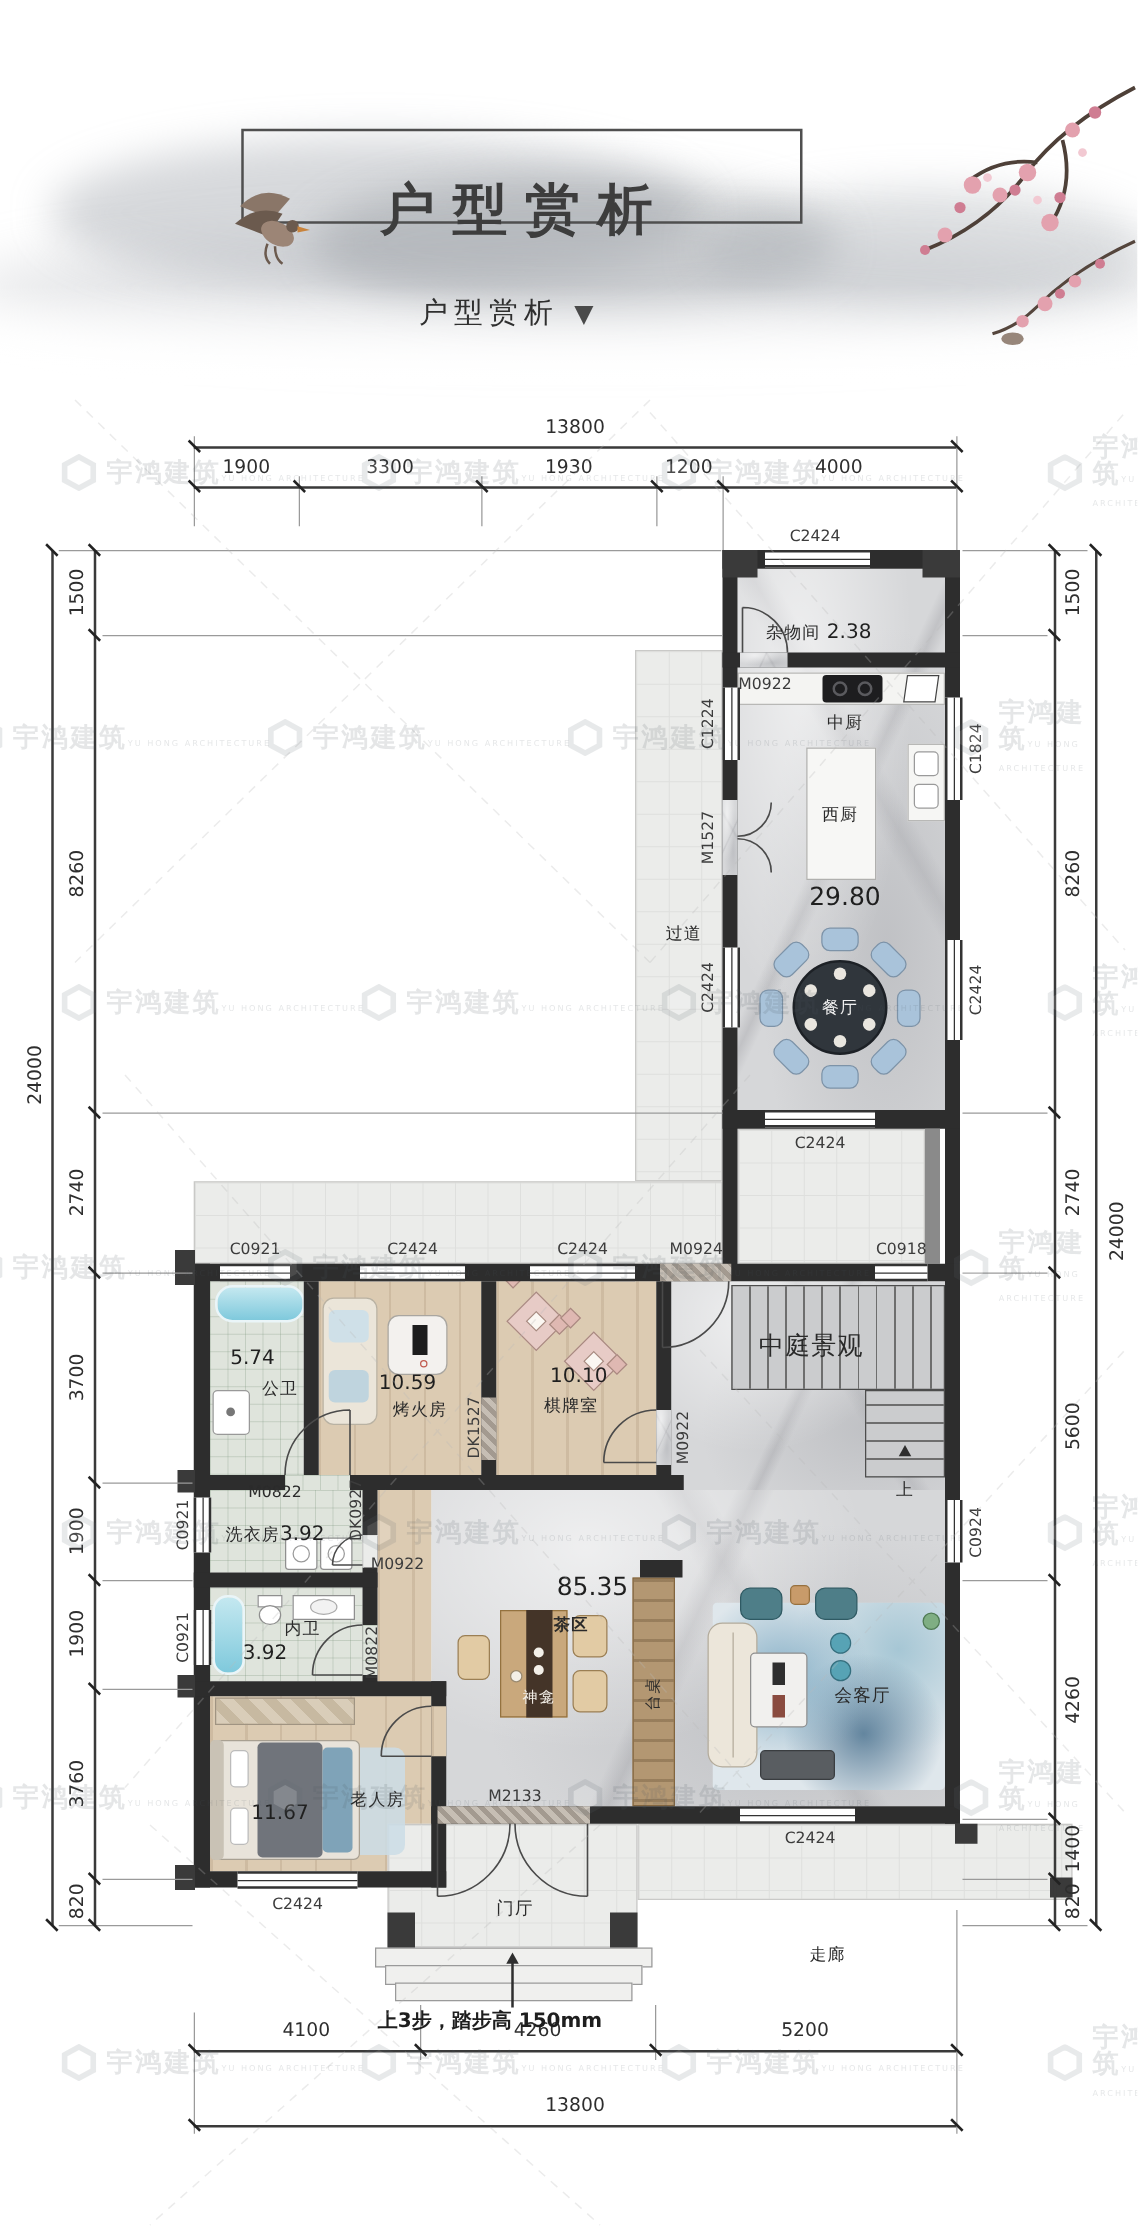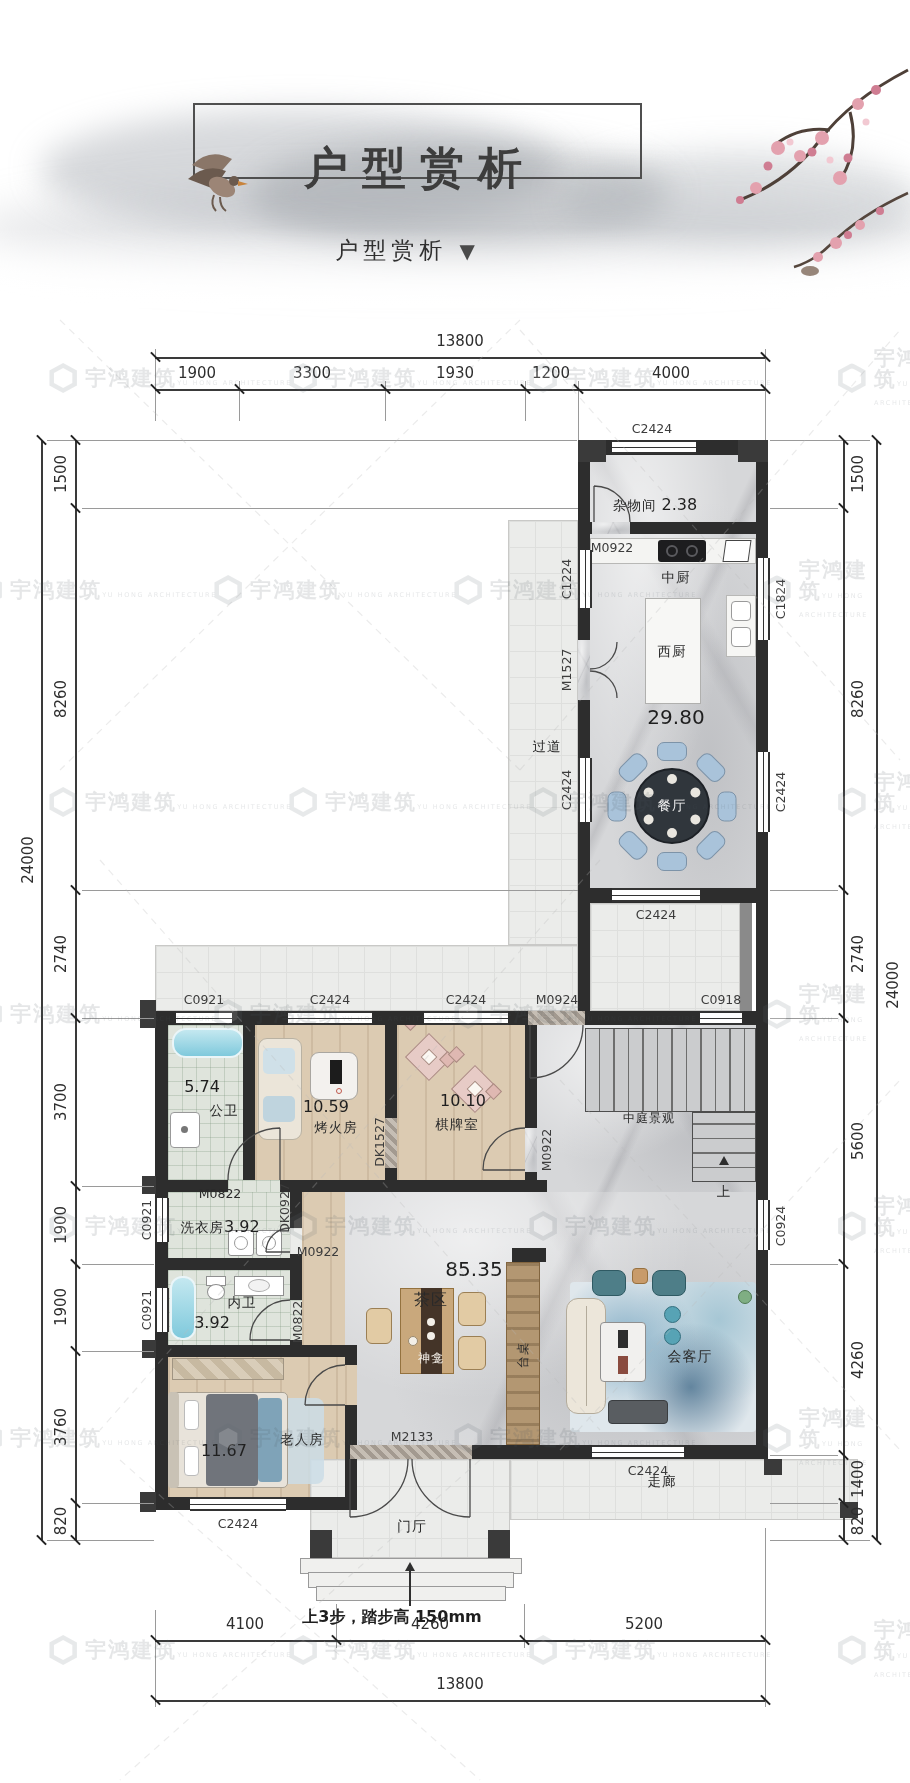--- a/index.html
+++ b/index.html
@@ -325,34 +325,34 @@
   <div class="lbl rname" style="left:672px;top:652px;">西厨</div>
   <div class="lbl area-l" style="left:676px;top:717px;">29.80</div>
   <div class="lbl rname" style="left:672px;top:806px;color:#f2f2f2;">餐厅</div>
   <div class="lbl rname" style="left:547px;top:747px;">过道</div>
   <div class="lbl area-s" style="left:202px;top:1086px;">5.74</div>
   <div class="lbl rname" style="left:224px;top:1111px;">公卫</div>
   <div class="lbl area-s" style="left:326px;top:1106px;">10.59</div>
   <div class="lbl rname" style="left:336px;top:1128px;">烤火房</div>
   <div class="lbl area-s" style="left:463px;top:1100px;">10.10</div>
   <div class="lbl rname" style="left:457px;top:1125px;">棋牌室</div>
-  <div class="lbl rname" style="left:649px;top:1118px;font-size:12px;">中庭景观</div>
+  <div class="lbl rname" style="left:649px;top:1077px;font-size:20px;">中庭景观</div>
   <div class="lbl rname" style="left:724px;top:1192px;">上</div>
   <div class="lbl" style="left:220px;top:1227px;"><span class="rname">洗衣房</span><span class="area-s">3.92</span></div>
   <div class="lbl rname" style="left:242px;top:1303px;">内卫</div>
   <div class="lbl area-s" style="left:212px;top:1322px;">3.92</div>
   <div class="lbl area-s" style="left:224px;top:1450px;">11.67</div>
   <div class="lbl rname" style="left:302px;top:1440px;">老人房</div>
   <div class="lbl area-l" style="left:474px;top:1269px;">85.35</div>
-  <div class="lbl rname" style="left:431px;top:1300px;font-size:16px;">茶区</div>
+  <div class="lbl rname" style="left:457px;top:1300px;font-size:13px;font-weight:bold;">茶区</div>
   <div class="lbl rname" style="left:431px;top:1358px;font-size:12px;color:#f3efe8;">神龛</div>
   <div class="lbl-v rname" style="left:523px;top:1355px;font-size:12.5px;">台桌</div>
   <div class="lbl rname" style="left:690px;top:1357px;font-size:14px;">会客厅</div>
   <div class="lbl rname" style="left:412px;top:1527px;font-size:14px;">门厅</div>
-  <div class="lbl rname" style="left:662px;top:1482px;font-family:Liberation Serif, serif;">走廊</div>
+  <div class="lbl rname" style="left:662px;top:1564px;font-family:Liberation Serif, serif;">走廊</div>
 
   <div class="lbl op" style="left:652px;top:428px;">C2424</div>
   <div class="lbl op" style="left:612px;top:547px;">M0922</div>
   <div class="lbl-v op" style="left:566px;top:579px;">C1224</div>
   <div class="lbl-v op" style="left:566px;top:670px;">M1527</div>
   <div class="lbl-v op" style="left:566px;top:790px;">C2424</div>
   <div class="lbl-v op" style="left:780px;top:599px;">C1824</div>
   <div class="lbl-v op" style="left:780px;top:792px;">C2424</div>
   <div class="lbl op" style="left:656px;top:914px;">C2424</div>
   <div class="lbl op" style="left:204px;top:999px;">C0921</div>

